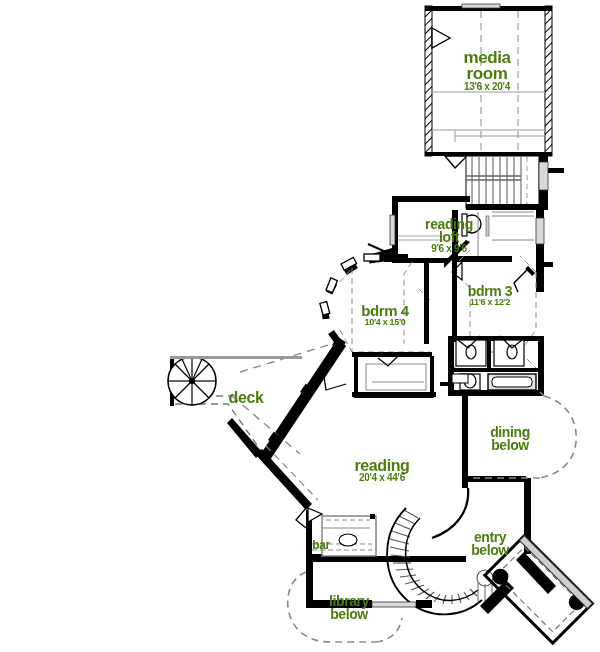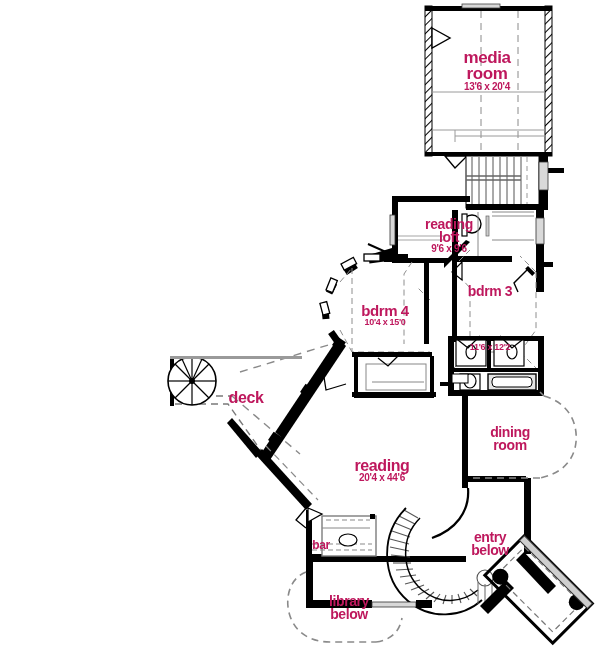--- a/index.html
+++ b/index.html
@@ -1,19 +1,19 @@
 <!DOCTYPE html>
 <html><head>
 <meta charset="utf-8">
 <style>
   html,body{margin:0;padding:0;background:#ffffff;}
   body{width:600px;height:652px;overflow:hidden;font-family:"Liberation Sans",sans-serif;}
   #plan{position:relative;width:600px;height:652px;background:#fff;}
   svg#floorplan{position:absolute;left:0;top:0;width:600px;height:652px;display:block;}
-  .lbl{position:absolute;text-align:center;color:#be185d;font-family:"Liberation Sans",sans-serif;font-weight:bold;line-height:0.94;white-space:pre-line;letter-spacing:-0.4px;}
+  .lbl{position:absolute;text-align:center;color:#4d7c0f;font-family:"Liberation Sans",sans-serif;font-weight:bold;line-height:0.94;white-space:pre-line;letter-spacing:-0.4px;}
   .lbl .dim{display:block;font-weight:bold;letter-spacing:-0.3px;}
 </style>
 </head>
 <body>
 
 <div id="plan">
 
 <svg id="floorplan" viewBox="0 0 600 652">
   <defs>
     <pattern id="hatchwall" width="6" height="6" patternUnits="userSpaceOnUse" patternTransform="rotate(45)">
@@ -343,40 +343,40 @@
 </div>
 
 <div class="lbl" style="left:399px;top:205px;width:100px;font-size:14px;">
   <span>reading
 loft</span>
   <span class="dim" style="font-size:10px;">9'6 x 9'6</span>
 </div>
 
 <div class="lbl" style="left:440px;top:272px;width:100px;font-size:14px;">
   <span>bdrm 3</span>
-  <span class="dim" style="font-size:9px;margin-top:45px;">11'6 x 12'2</span>
+  <span class="dim" style="font-size:9px;">11'6 x 12'2</span>
 </div>
 
 <div class="lbl" style="left:335px;top:290px;width:100px;font-size:15px;">
   <span>bdrm 4</span>
   <span class="dim" style="font-size:9px;">10'4 x 15'0</span>
 </div>
 
 <div class="lbl" style="left:206px;top:375px;width:80px;font-size:16px;">
   <span>deck</span>
 </div>
 
 <div class="lbl" style="left:317px;top:443px;width:130px;font-size:16px;">
   <span>reading</span>
   <span class="dim" style="font-size:10px;">20'4 x 44'6</span>
 </div>
 
 <div class="lbl" style="left:465px;top:413px;width:90px;font-size:14px;">
   <span>dining
-room</span>
+below</span>
 </div>
 
 <div class="lbl" style="left:300px;top:529px;width:42px;font-size:12px;">
   <span>bar</span>
 </div>
 
 <div class="lbl" style="left:447px;top:518px;width:86px;font-size:14px;">
   <span>entry
 below</span>
 </div>

